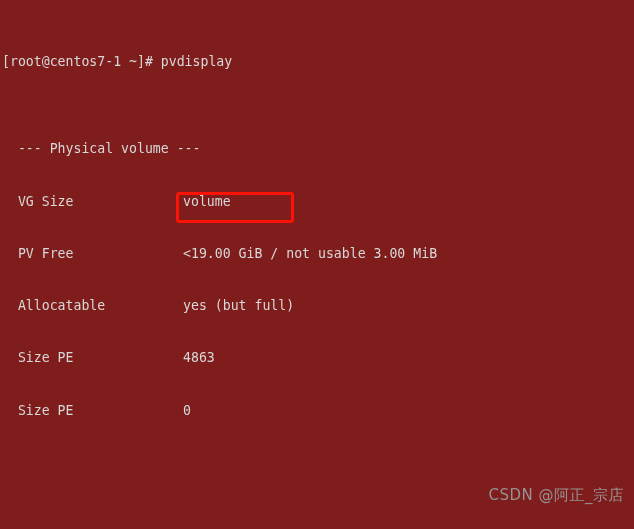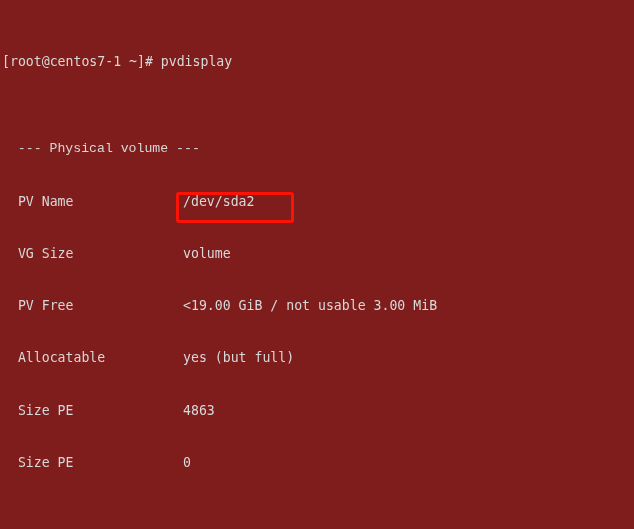--- a/index.html
+++ b/index.html
@@ -38,21 +38,21 @@
     display: block;
     height: 17.42px;
     white-space: pre;
   }
   .lbl {
     display: inline-block;
     width: 181px;
     white-space: pre;
   }
   .val { white-space: pre; }
-  .hdr { white-space: pre; font-family: Liberation Mono, monospace; }
+  .hdr { white-space: pre; }
   .prompt { white-space: pre; }
   
   #highlight-box {
     position: absolute;
     left: 176px;
     top: 192px;
     width: 118px;
     height: 31px;
     border: 3px solid #fc1306;
     border-radius: 3px;
@@ -75,21 +75,20 @@
 </head>
 <body>
 
 <div id="terminal">
   <div class="screen">
 
     <span class="line prompt">[root@centos7-1 ~]# pvdisplay</span>
 
     
     <span class="line hdr">  --- Physical volume ---</span>
-    <span class="row"><span class="lbl">  PV Name</span><span class="val">/dev/sda2</span></span>
     <span class="row"><span class="lbl">  VG Size</span><span class="val">volume</span></span>
     <span class="row"><span class="lbl">  PV Free</span><span class="val">&lt;19.00 GiB / not usable 3.00 MiB</span></span>
     <span class="row"><span class="lbl">  Allocatable</span><span class="val">yes (but full)</span></span>
     <span class="row"><span class="lbl">  Size PE</span><span class="val">4863</span></span>
     <span class="row"><span class="lbl">  Size PE</span><span class="val">0</span></span>
     
     
     
 
     
@@ -117,13 +116,14 @@
     
     
     
 
     
 
   </div>
 
   <div id="highlight-box"></div>
 
+  <div id="watermark">CSDN @阿正_宗店</div>
 </div>
 
 </body></html>

